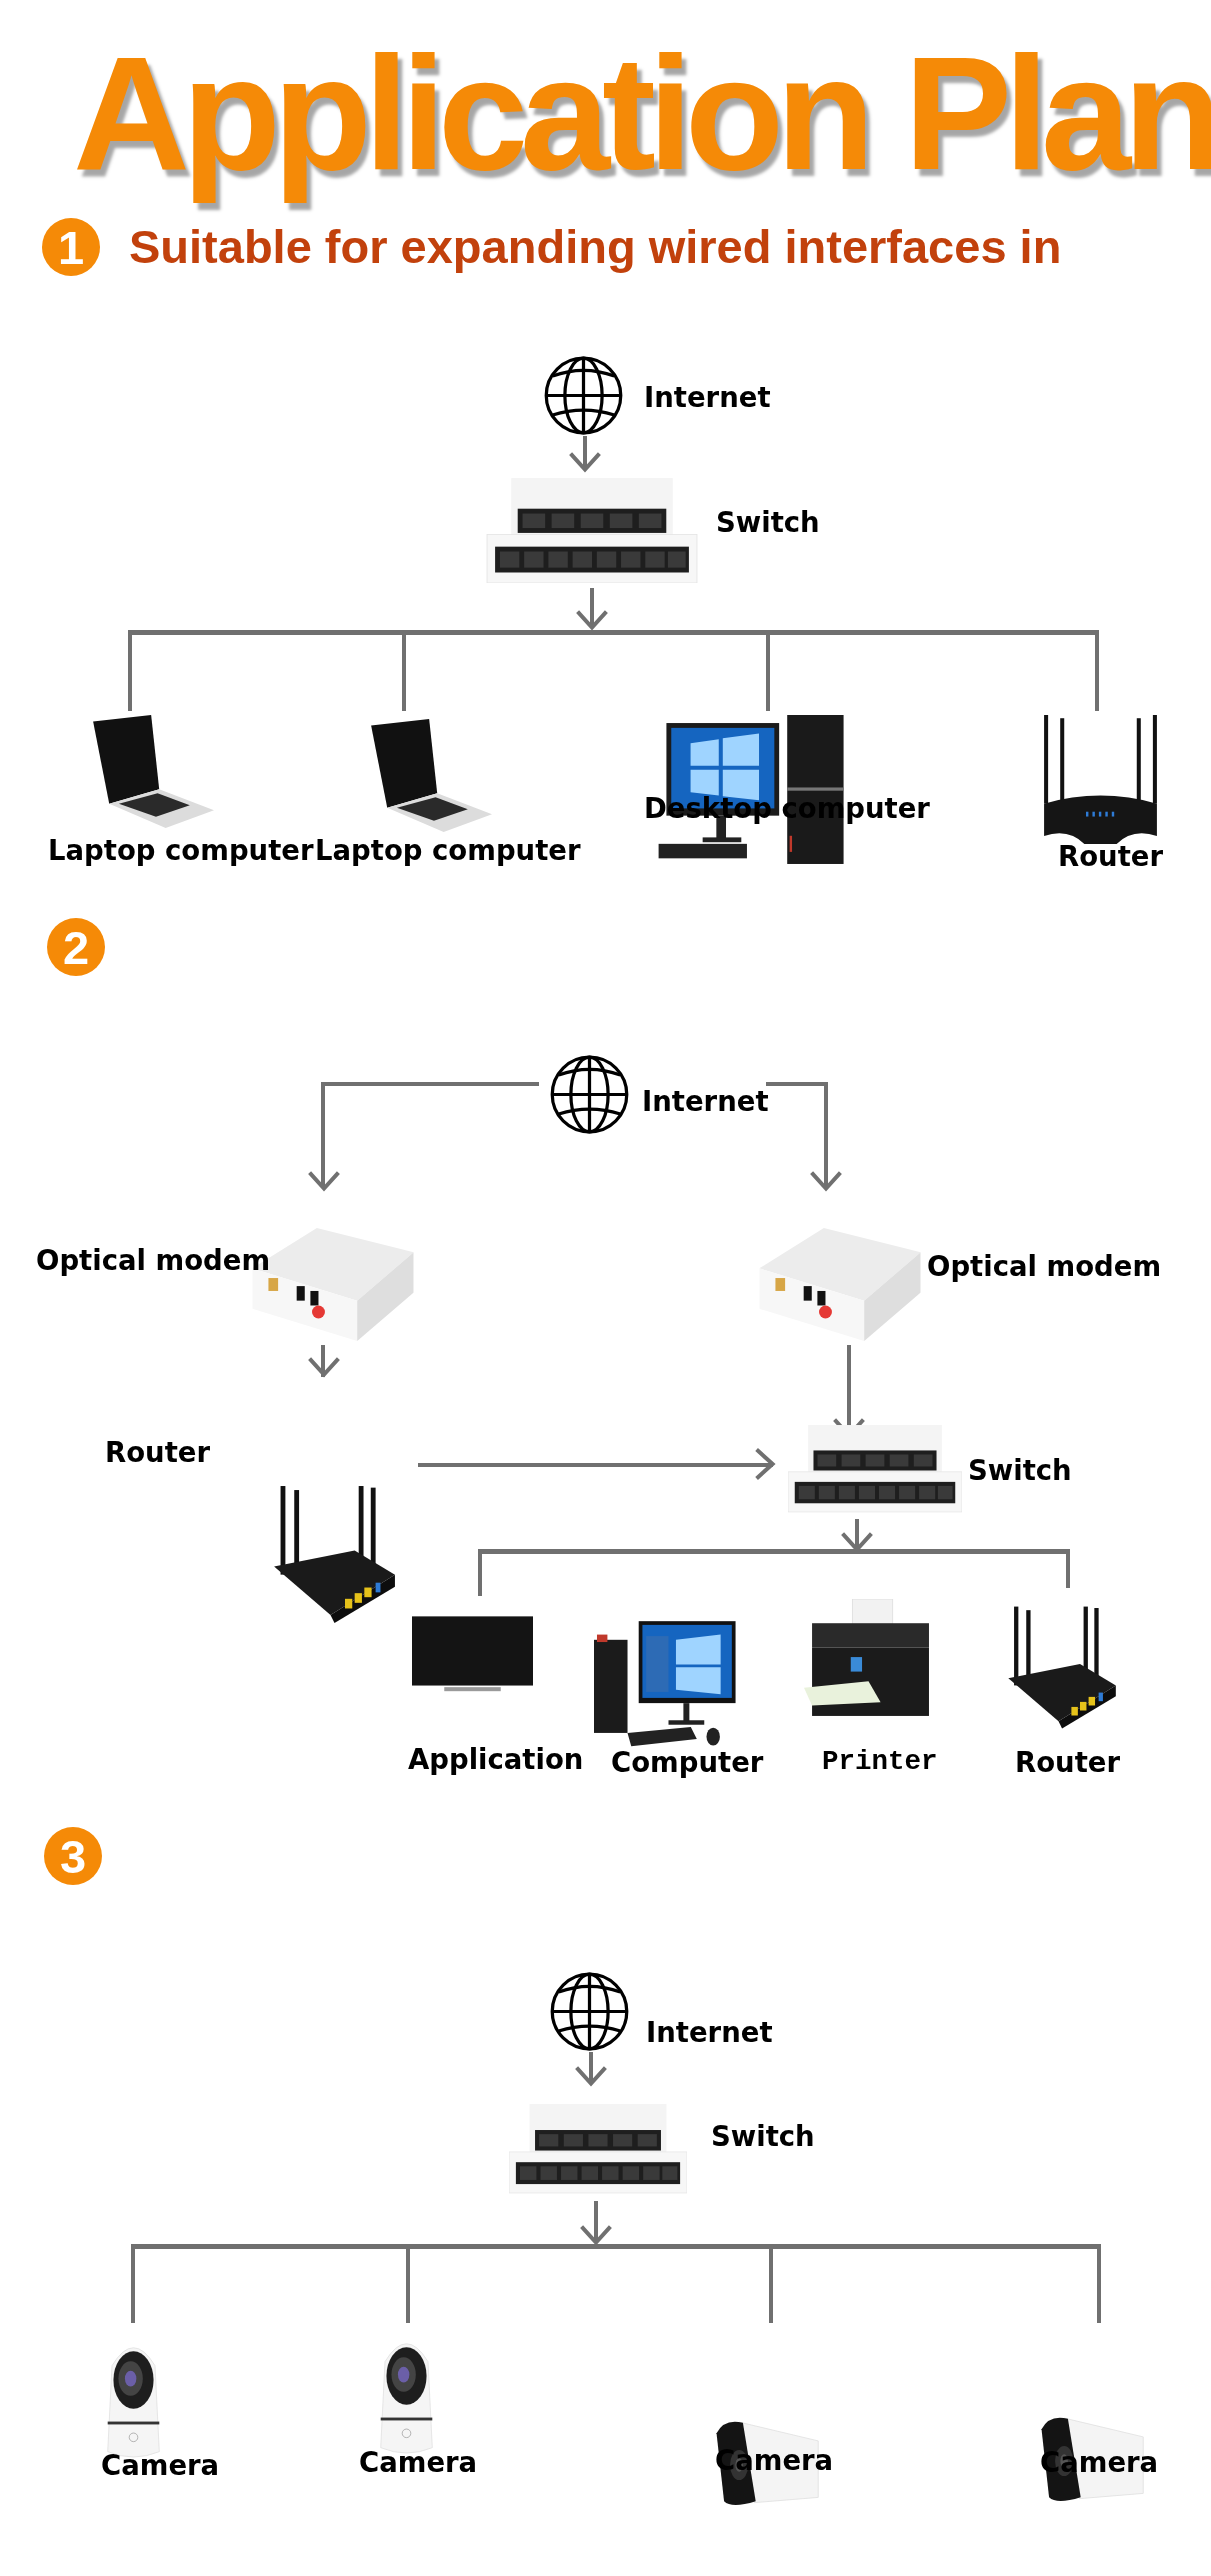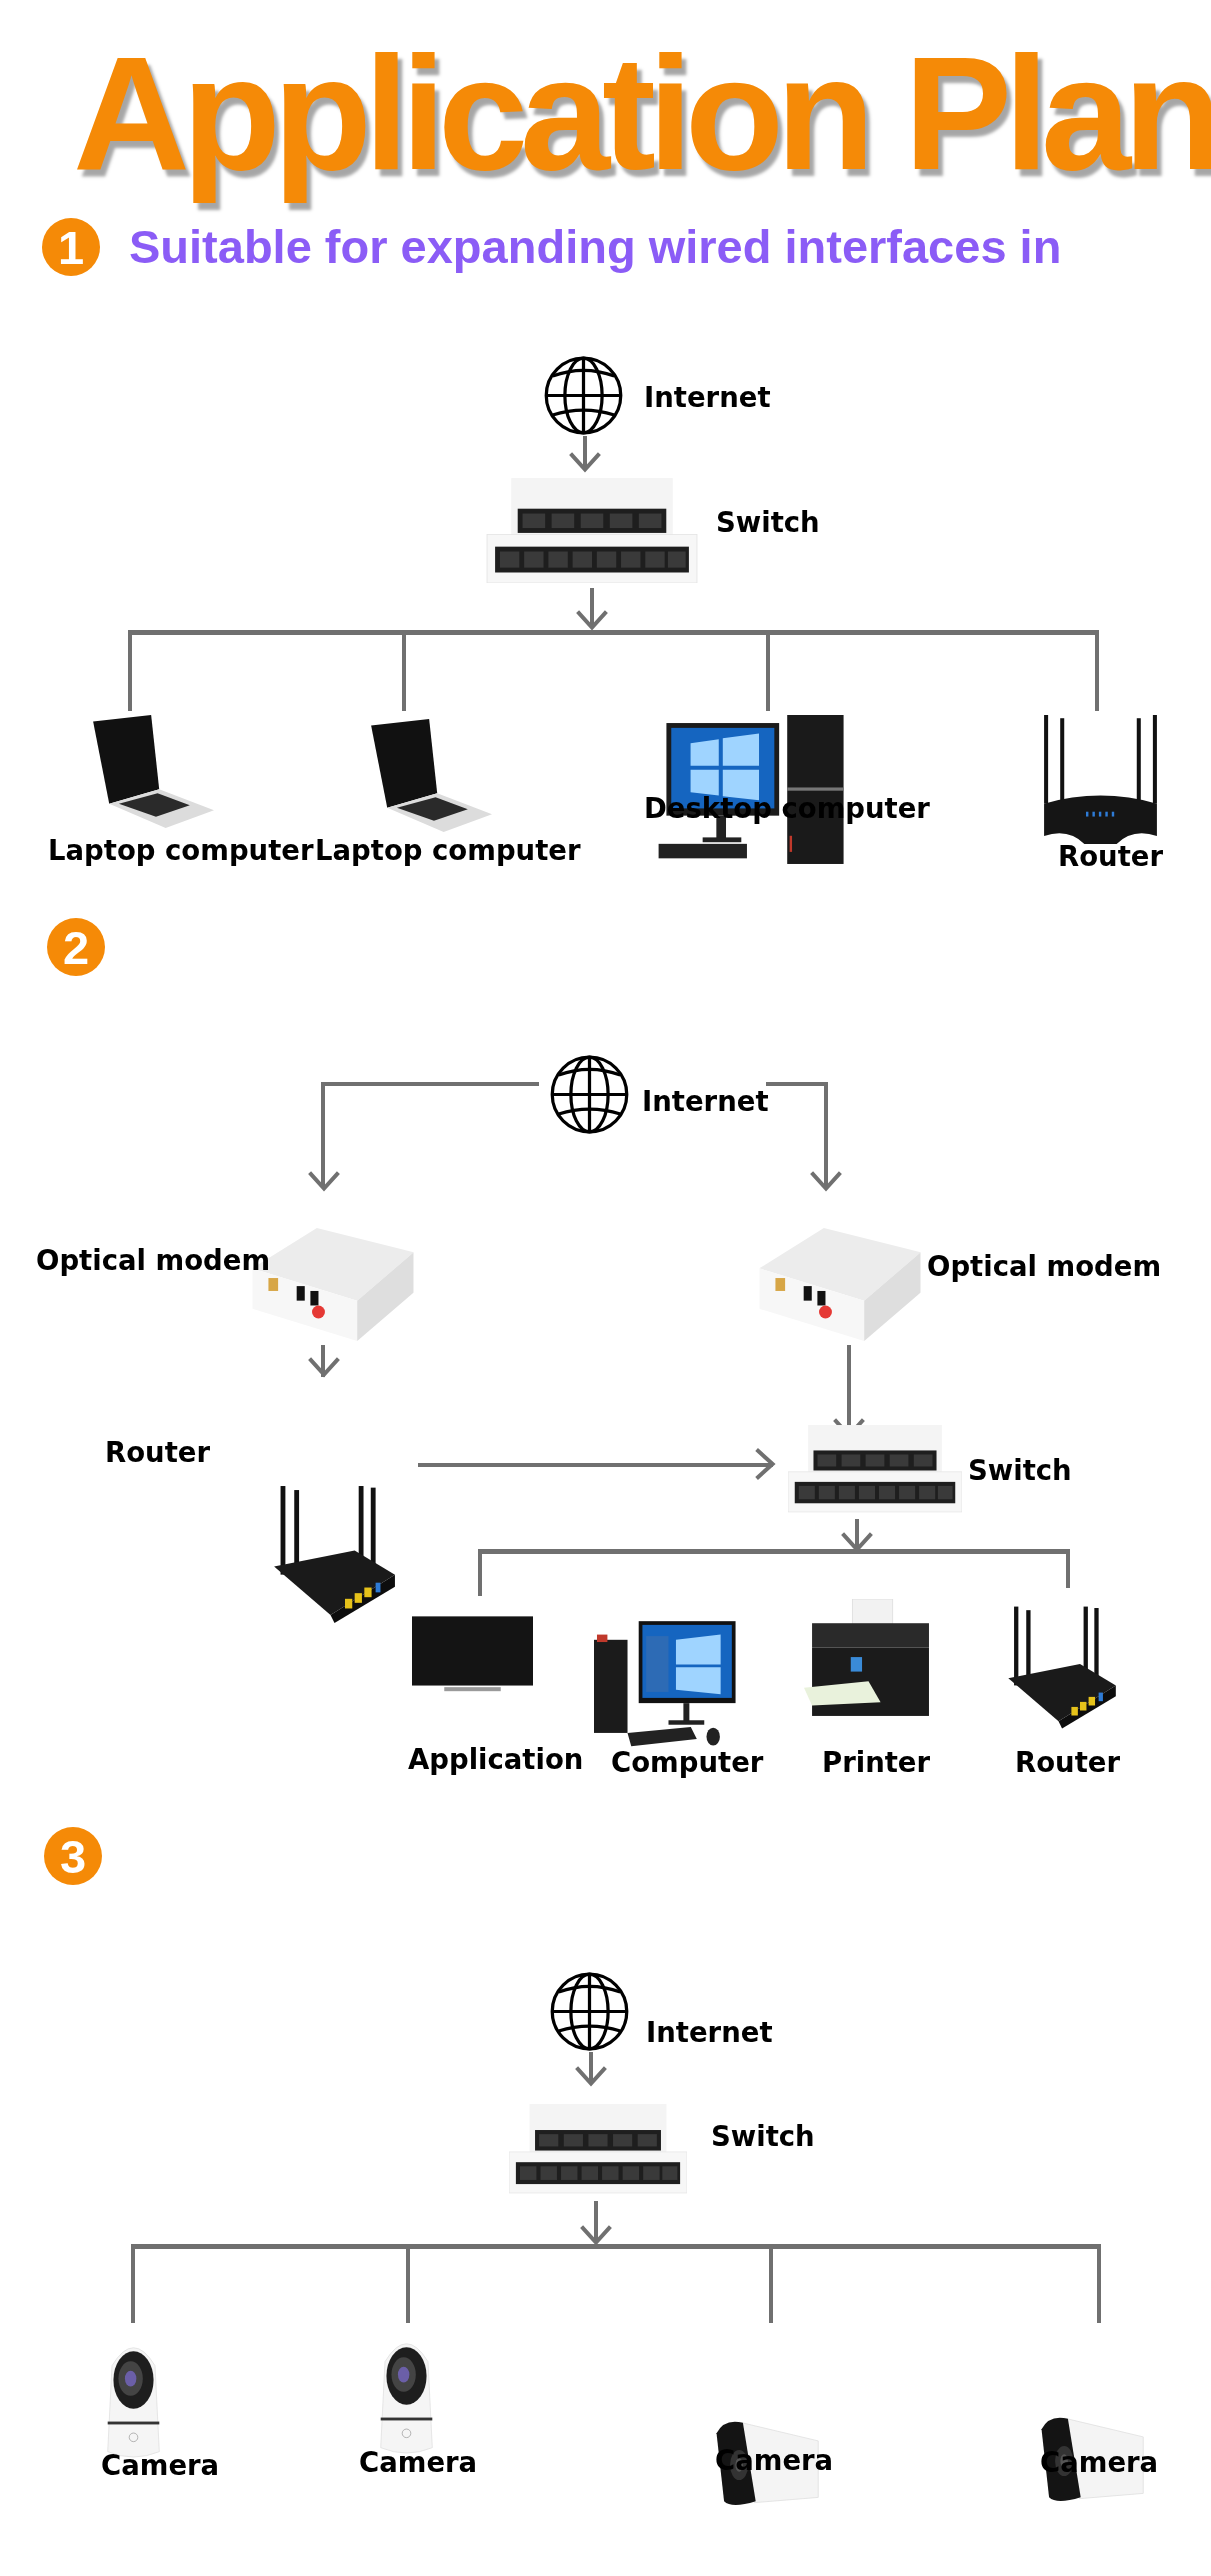--- a/index.html
+++ b/index.html
@@ -2,21 +2,21 @@
 <html style="font-size:13px"><head>
 <meta charset="utf-8">
 <style>
   html,body{margin:0;padding:0;background:#fff;}
   body{width:1212px;height:2576px;position:relative;overflow:hidden;font-family:"Liberation Sans",sans-serif;}
   .abs{position:absolute;}
   .title{left:73px;top:32px;font-size:162px;font-weight:bold;color:#f58a07;letter-spacing:-8px;
     text-shadow:4.8px 6.5px 3.2px rgba(0,0,0,0.35);line-height:1;white-space:nowrap;}
   .badge{width:58px;height:58px;border-radius:50%;background:#f58a07;color:#fff;font-weight:bold;font-size:47px;
     display:flex;align-items:center;justify-content:center;}
-  .heading{font-size:47px;font-weight:bold;color:#8b5cf6;line-height:53px;white-space:nowrap;}
+  .heading{font-size:47px;font-weight:bold;color:#c2410c;line-height:53px;white-space:nowrap;}
   .lbl{font-family:"DejaVu Sans",sans-serif;font-weight:bold;font-size:27.5px;color:#000;white-space:nowrap;}
   .line{background:#707070;}
   svg{overflow:visible;}
   .dev{position:absolute;}
 </style>
 </head>
 <body>
 
 <svg width="0" height="0" style="position:absolute">
   <defs>
@@ -264,21 +264,21 @@
   </svg>
 <svg class="dev" style="left:804px;top:1599px;width:129px;height:121px" viewBox="0 0 160 150" width="129" height="121">
     <use href="#printer"></use>
   </svg>
 <svg class="dev" style="left:994px;top:1603px;width:129px;height:129px" viewBox="0 0 160 160" width="129" height="129">
     <use href="#router2"></use>
   </svg>
 
 <div class="abs lbl" style="left:408px;top:1743px;">Application</div>
 <div class="abs lbl" style="left:611px;top:1746px;">Computer</div>
-<div class="abs lbl" style="left:822px;top:1746px;">Printer</div>
+<div class="abs lbl" style="left:822px;top:1746px;font-family:Liberation Mono, monospace;">Printer</div>
 <div class="abs lbl" style="left:1015px;top:1746px;">Router</div>
 
 <div class="abs badge" style="left:44px;top:1827px;">3</div>
 <div class="abs heading" style="left:129px;top:1835px;">
 </div>
 
 <svg class="dev" style="left:549px;top:1971px;width:81px;height:81px" viewBox="0 0 100 100" width="81" height="81">
     <use href="#globe"></use>
   </svg>
 <div class="abs lbl" style="left:646px;top:2016px;">Internet</div>

